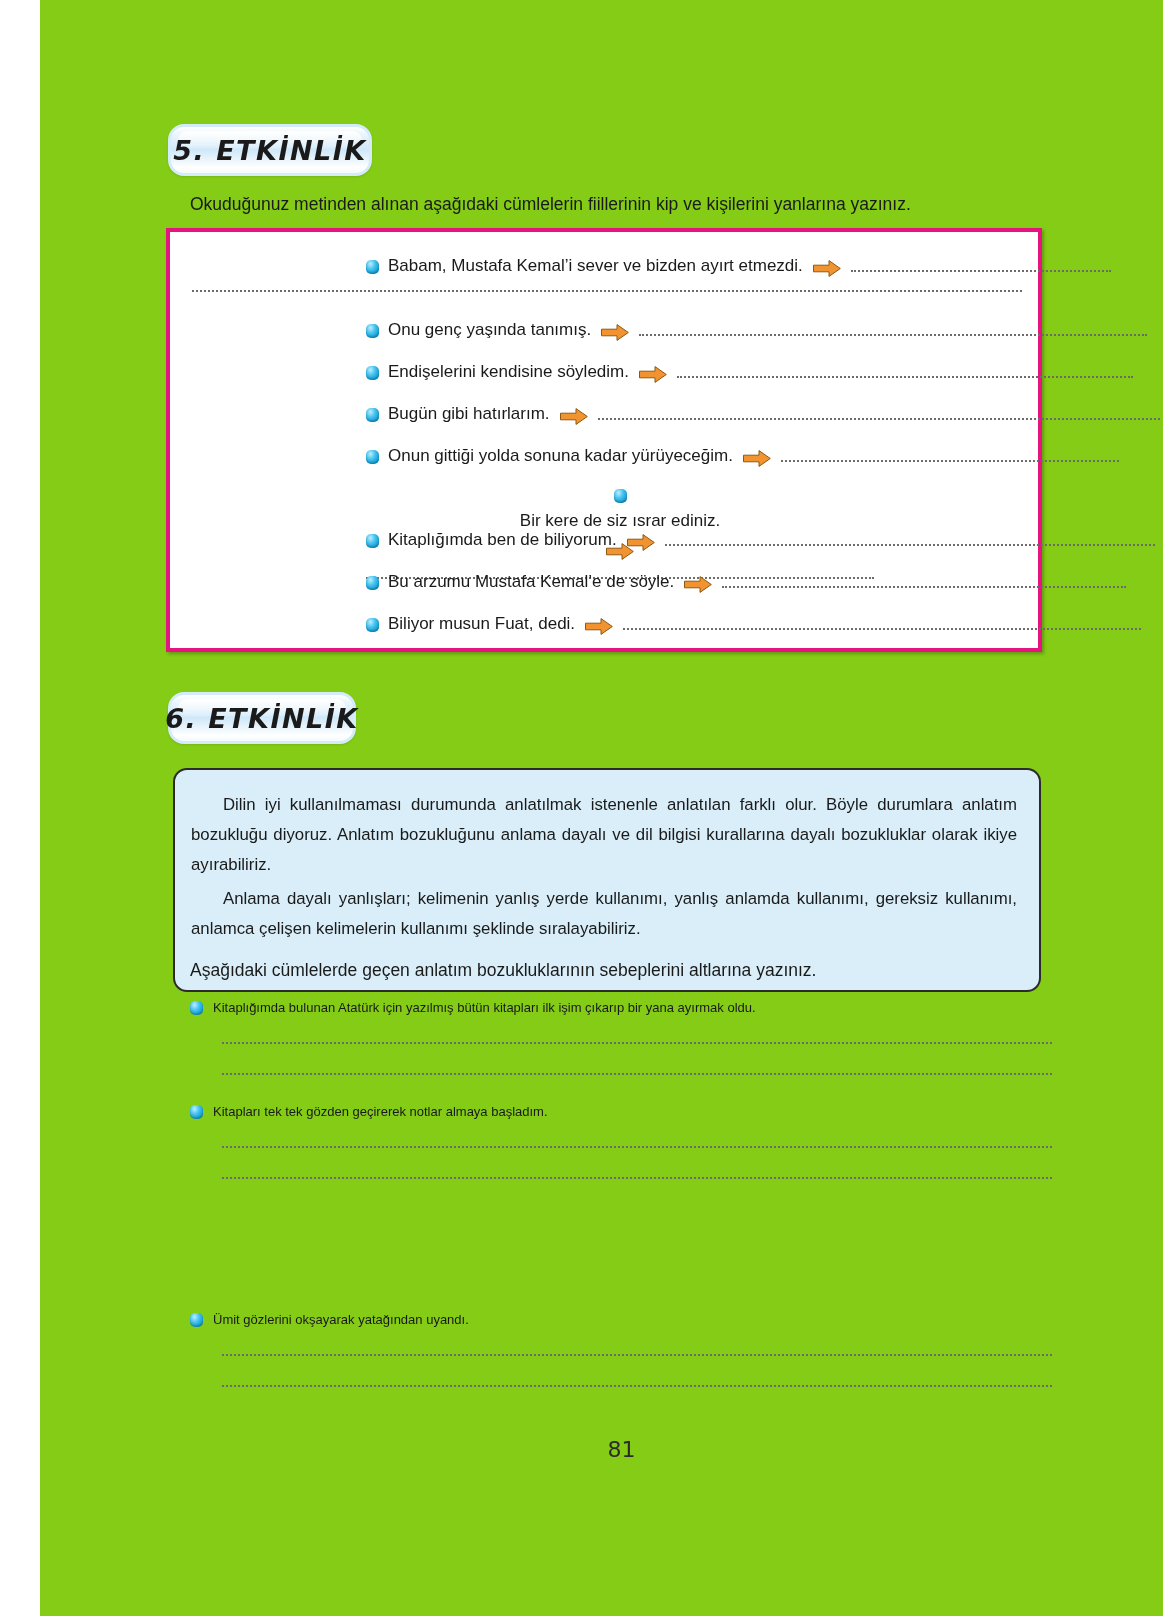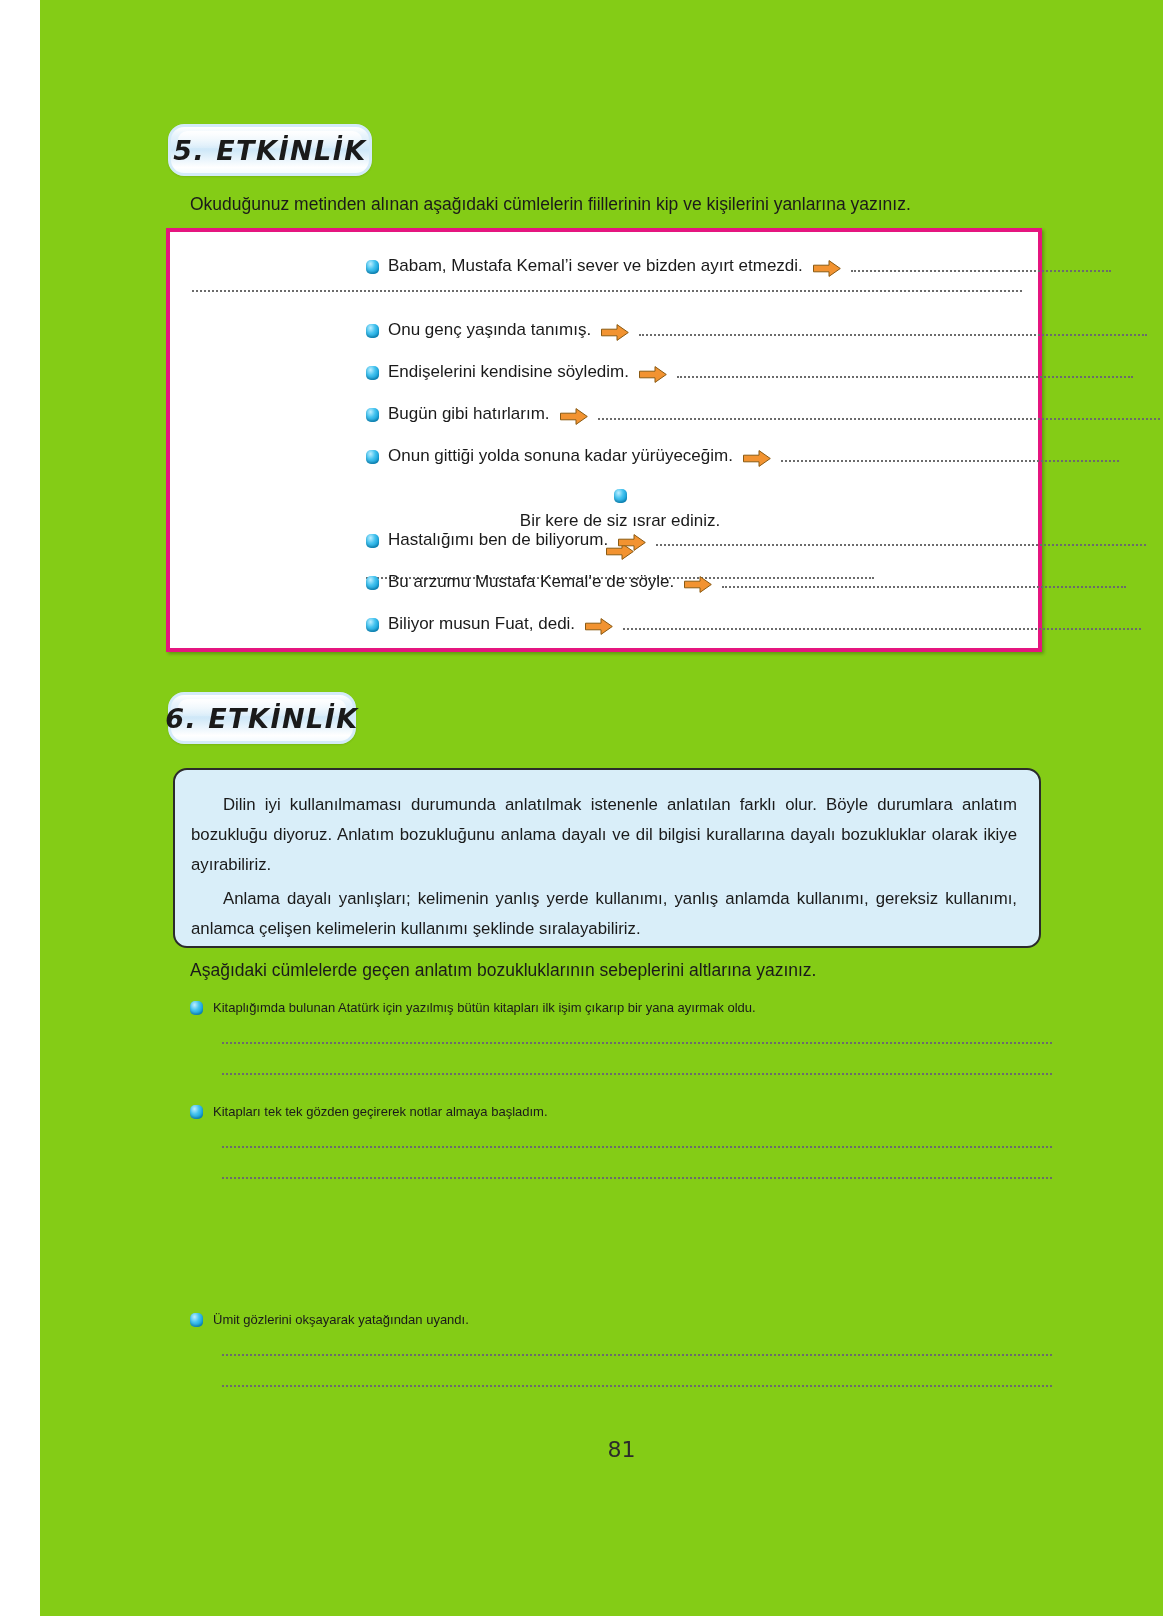--- a/index.html
+++ b/index.html
@@ -130,21 +130,21 @@
     border-bottom: 2px dotted #6b6b6b;
     height: 1px;
   }
 
   
   .info-box {
     position: absolute;
     left: 133px;
     top: 768px;
     width: 868px;
-    height: 180px;
+    height: 224px;
     background: #d9eef9;
     border: 2px solid #2b2b2b;
     border-radius: 14px;
     padding: 20px 22px 16px 16px;
   }
   .info-p {
     font-size: 16.8px;
     line-height: 30px;
     color: #1a1a1a;
     text-align: justify;
@@ -258,21 +258,21 @@
       <span class="arrow">
         <svg viewBox="0 0 30 19" width="30" height="19">
           <path d="M1.5 6.2 L17 6.2 L17 1.6 L28.3 9.5 L17 17.4 L17 12.8 L1.5 12.8 Z" fill="#f29331" stroke="#8a5a12" stroke-width="1"></path>
         </svg>
       </span>
       <span class="dots" style="width:508px;"></span>
     </div>
 
     <div class="q-row" style="top:298px;">
       <span class="gem"></span>
-      <span class="q-text">Hastalığımı ben de biliyorum.</span>
+      <span class="q-text">Kitaplığımda ben de biliyorum.</span>
       <span class="arrow">
         <svg viewBox="0 0 30 19" width="30" height="19">
           <path d="M1.5 6.2 L17 6.2 L17 1.6 L28.3 9.5 L17 17.4 L17 12.8 L1.5 12.8 Z" fill="#f29331" stroke="#8a5a12" stroke-width="1"></path>
         </svg>
       </span>
       <span class="dots" style="width:490px;"></span>
     </div>
 
     <div class="q-row" style="top:340px;">
       <span class="gem"></span>

